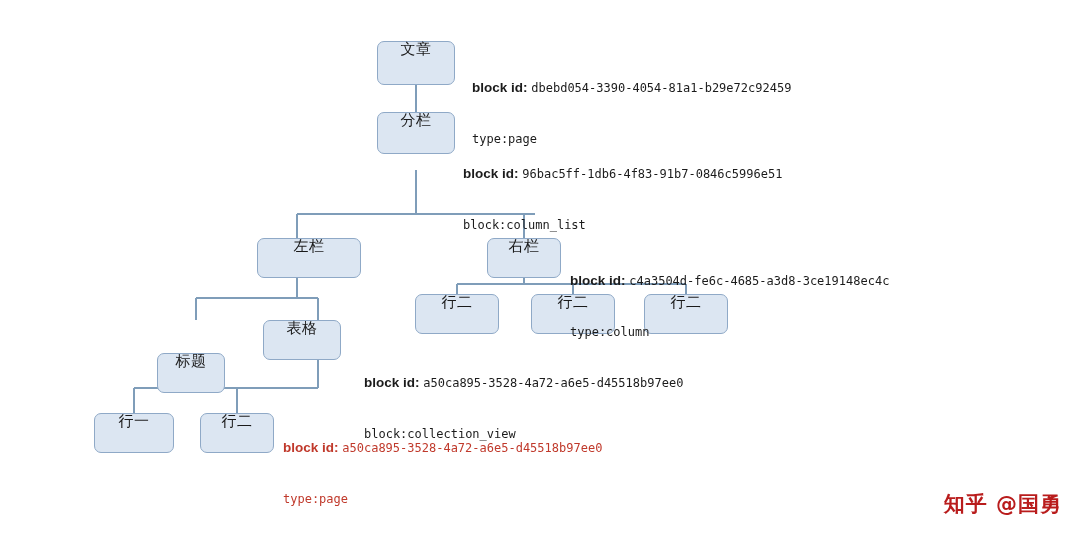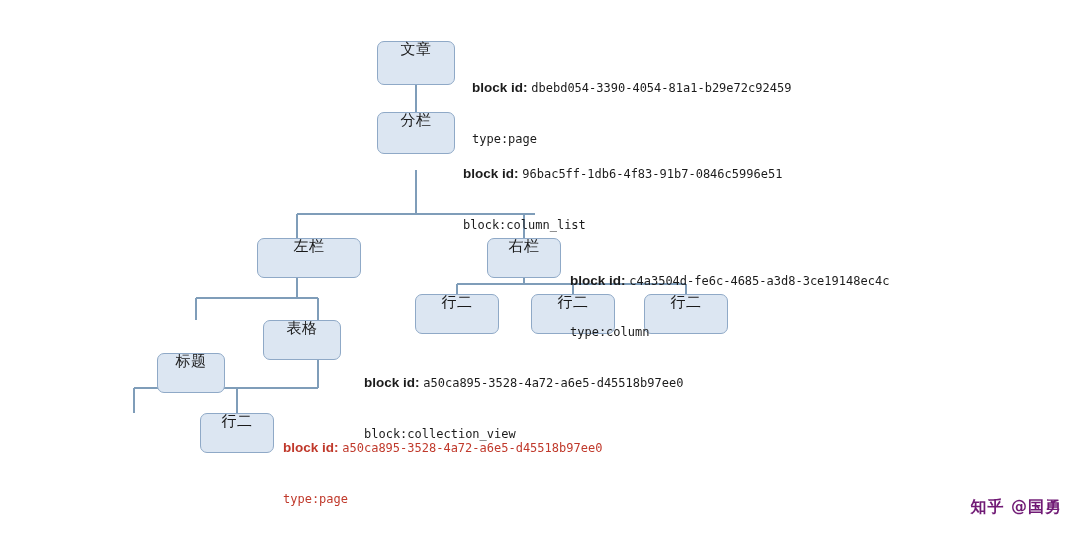--- a/index.html
+++ b/index.html
@@ -69,23 +69,23 @@
     display: block;
     height: 17px;
   }
 
   
   #watermark {
     position: absolute;
     right: 18px;
     bottom: 16px;
     font-family: "DejaVu Sans", "Liberation Sans", sans-serif;
-    font-size: 16px;
+    font-size: 21px;
     font-weight: bold;
-    color: #701a75;
+    color: #b91c1c;
     letter-spacing: 1px;
     user-select: none;
   }
 </style>
 </head>
 <body>
 
 <div id="canvas">
 
   <svg id="edges" viewBox="0 0 1080 534" xmlns="http://www.w3.org/2000/svg">
@@ -136,20 +136,23 @@
   </div>
   <div class="node" style="left:415px;top:294px;width:84px;height:40px;">
     <span>行二</span>
   </div>
   <div class="node" style="left:531px;top:294px;width:84px;height:40px;">
     <span>行二</span>
   </div>
   <div class="node" style="left:644px;top:294px;width:84px;height:40px;">
     <span>行二</span>
   </div>
+  <div class="node" style="left:94px;top:413px;width:80px;height:40px;">
+    <span>行一</span>
+  </div>
   <div class="node" style="left:200px;top:413px;width:74px;height:40px;">
     <span>行二</span>
   </div>
 
   <div class="annot" style="left:472px;top:45px;">
     <span class="line"><span class="lbl">block id: </span><span class="mono">dbebd054-3390-4054-81a1-b29e72c92459</span></span>
     <span class="line"><span class="lbl"></span><span class="mono">type:page</span></span>
   </div>
 
   <div class="annot" style="left:463px;top:131px;">

